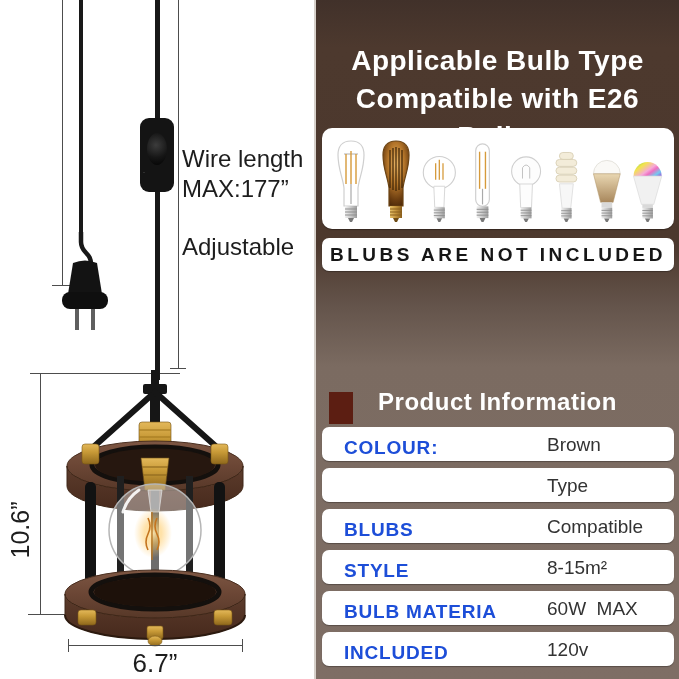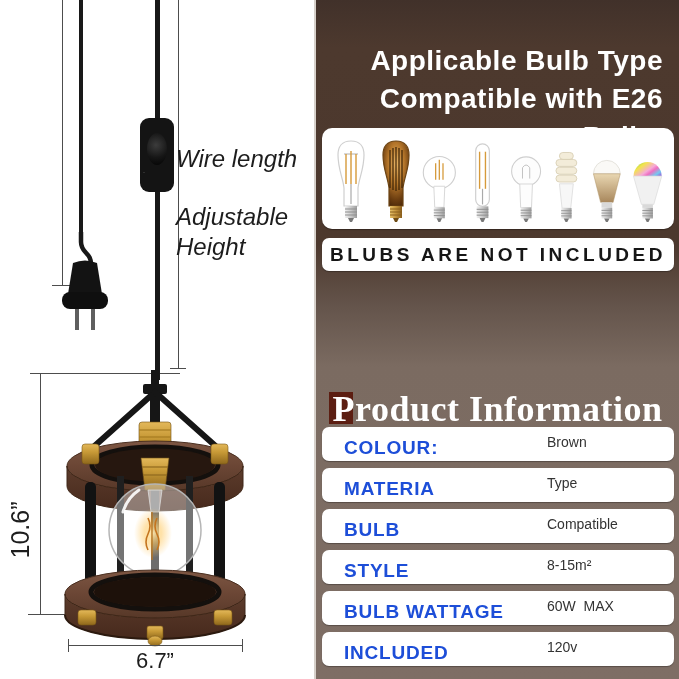--- a/index.html
+++ b/index.html
@@ -6,51 +6,51 @@
   body{font-family:"Liberation Sans", sans-serif;}
   #screen{position:relative;width:679px;height:679px;background:#ffffff;overflow:hidden;}
 
   
   .dimline{position:absolute;background:#4d4d4d;}
   .cord{position:absolute;background:#181818;}
   .switch{position:absolute;left:140px;top:118px;width:34px;height:74px;background:#141414;border-radius:9px;}
   .switch .btn{position:absolute;left:7px;top:15px;width:20px;height:32px;border-radius:50%;
     background:radial-gradient(circle at 45% 38%,#3c3c3c 0%,#161616 55%,#020202 100%);}
   .switch .seam{position:absolute;left:3px;right:3px;top:54px;height:1px;background:#2e2e2e;}
-  .wire-note{position:absolute;left:176px;top:144px;color:#1d1d1d;font-style:italic;}
+  .wire-note{position:absolute;left:182px;top:144px;color:#1d1d1d;}
   .wire-note .l1{font-size:24px;line-height:30px;}
   .wire-note .l2{font-size:24px;line-height:30px;margin-top:28px;}
   .dim-height-label{position:absolute;left:-38px;top:514px;width:120px;height:32px;
     transform:rotate(-90deg);text-align:center;font-size:25px;color:#1d1d1d;}
   .dim-width-label{position:absolute;left:105px;top:648px;width:100px;text-align:center;
-    font-size:22px;color:#1d1d1d;}
+    font-size:26px;color:#1d1d1d;}
   .lamp-svg{position:absolute;left:20px;top:370px;}
   .plug-svg{position:absolute;left:48px;top:232px;}
 
   
   .seam{position:absolute;left:314px;top:0;width:2px;height:679px;background:#d6d0ca;}
   .panel{position:absolute;left:316px;top:0;width:363px;height:679px;
     background:linear-gradient(180deg,#41312a 0%,#4d392e 7%,#4c382d 36%,#64544b 45%,#7b6b61 54%,#7e6e65 100%);}
-  .panel-title{position:absolute;top:42px;left:0;right:16px;text-align:right;color:#ffffff;
+  .panel-title{position:absolute;top:42px;left:0;right:0;text-align:center;color:#ffffff;
     font-size:28px;font-weight:bold;line-height:38px;letter-spacing:.5px;}
   .bulb-card{position:absolute;top:128px;left:6px;right:5px;height:101px;background:#ffffff;
     border-radius:10px;box-shadow:0 1px 1px rgba(0,0,0,.3);display:flex;align-items:flex-end;
     justify-content:space-between;padding:0 9px 7px 9px;box-sizing:border-box;}
   .note-bar{position:absolute;top:238px;left:6px;right:5px;height:33px;background:#ffffff;
     border-radius:7px;box-shadow:0 1px 1px rgba(0,0,0,.3);display:flex;align-items:center;justify-content:center;}
   .note-bar span{font-size:19px;font-weight:600;letter-spacing:3.5px;color:#161616;}
   .accent-block{position:absolute;left:13px;top:392px;width:24px;height:32px;background:#5c1e12;}
   .section-title{position:absolute;top:388px;left:0;right:0;text-align:center;color:#ffffff;
-    font-size:36px;font-weight:bold;letter-spacing:.5px;font-family:Liberation Serif, serif;}
+    font-size:24px;font-weight:bold;letter-spacing:.5px;}
   .spec-table{position:absolute;top:427px;left:6px;right:5px;}
   .spec-row{position:relative;height:34px;margin-bottom:7px;background:#ffffff;border-radius:7px;
     box-shadow:0 1px 1px rgba(0,0,0,.3);}
   .spec-label{position:absolute;left:22px;top:10px;font-size:19px;font-weight:bold;
     letter-spacing:.8px;color:#1d4ed8;}
-  .spec-value{position:absolute;left:225px;top:7px;font-size:14px;color:#333333;white-space:pre;}
+  .spec-value{position:absolute;left:225px;top:7px;font-size:19px;color:#333333;white-space:pre;}
 </style>
 </head>
 <body>
 
 <div id="screen">
 
   <svg width="0" height="0" style="position:absolute">
     <defs>
       <linearGradient id="gSilver" x1="0" y1="0" x2="1" y2="0">
         <stop offset="0" stop-color="#f0f0f0"></stop>
@@ -121,22 +121,22 @@
   <svg class="plug-svg" width="70" height="105" viewBox="0 0 70 105">
     <path d="M33,0 L33,10 C33,22 44,20 43,34" fill="none" stroke="#181818" stroke-width="4.5"></path>
     <path d="M25,31 Q37,26 49,31 L54,62 L20,62 Z" fill="#131313"></path>
     <rect x="14" y="60" width="46" height="17" rx="8" fill="#0f0f0f"></rect>
     <rect x="27" y="77" width="4" height="21" fill="#5f5f5f"></rect>
     <rect x="43" y="77" width="4" height="21" fill="#5f5f5f"></rect>
   </svg>
 
   <div class="wire-note">
     <div class="l1">Wire length</div>
+    <div class="l1">MAX:177”</div>
     <div class="l2">Adjustable</div>
-    <div class="l1">Height</div>
   </div>
 
   <svg class="lamp-svg" width="270" height="285" viewBox="0 0 270 285">
 
     <rect x="131" y="0" width="8" height="32" fill="#161616"></rect>
     <rect x="123" y="14" width="24" height="10" rx="2" fill="#161616"></rect>
     <path d="M135,22 L70,80" stroke="#161616" stroke-width="6" stroke-linecap="round"></path>
     <path d="M135,22 L200,80" stroke="#161616" stroke-width="6" stroke-linecap="round"></path>
     <rect x="130" y="28" width="10" height="28" fill="#161616"></rect>
 
@@ -300,33 +300,32 @@
 
     <div class="accent-block"></div>
     <div class="section-title">Product Information</div>
 
     <div class="spec-table">
       <div class="spec-row">
         <span class="spec-label">COLOUR:</span>
         <span class="spec-value">Brown</span>
       </div>
       <div class="spec-row">
-        <span class="spec-label">MATERIA</span>
         <span class="spec-value">Type</span>
       </div>
       <div class="spec-row">
-        <span class="spec-label">BULB</span>
+        <span class="spec-label">BLUBS</span>
         <span class="spec-value">Compatible</span>
       </div>
       <div class="spec-row">
         <span class="spec-label">STYLE</span>
         <span class="spec-value">8-15m²</span>
       </div>
       <div class="spec-row">
-        <span class="spec-label">BULB WATTAGE</span>
+        <span class="spec-label">BULB MATERIA</span>
         <span class="spec-value">60W  MAX</span>
       </div>
       <div class="spec-row">
         <span class="spec-label">INCLUDED</span>
         <span class="spec-value">120v</span>
       </div>
     </div>
   </div>
 
 </div>

